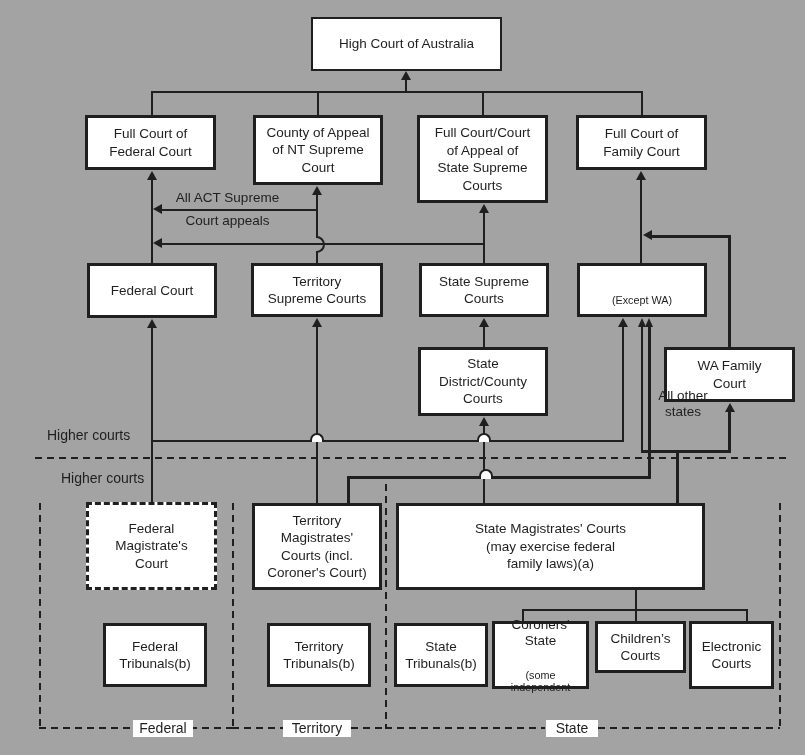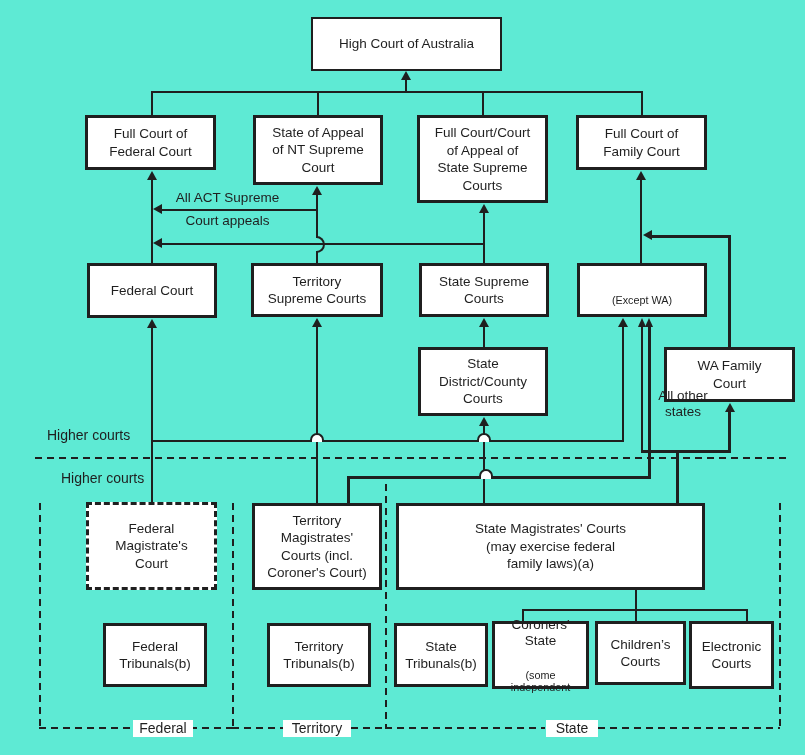--- a/index.html
+++ b/index.html
@@ -1,18 +1,18 @@
 <!DOCTYPE html>
 <html><head>
 <meta charset="utf-8">
 <style>
   :root { --ink: #1f1f1f; }
   html,body { margin:0; padding:0; background:#fff; }
   #canvas {
-    position:relative; width:805px; height:755px; background:#5eead4;
+    position:relative; width:805px; height:755px; background:#a3a3a3;
     font-family:"Liberation Sans", sans-serif; color:var(--ink);
     overflow:hidden;
   }
   .box {
     position:absolute; box-sizing:border-box; background:#fff;
     border:3px solid var(--ink);
     display:flex; flex-direction:column; align-items:center; justify-content:center;
     text-align:center; font-size:13.5px; line-height:17.5px; white-space:pre-line;
     z-index:2;
   }
@@ -48,21 +48,21 @@
 </style>
 </head>
 <body>
 
 <div id="canvas">
 
   <div class="box b2" style="left:311px;top:17px;width:191px;height:54px"><span>High Court of Australia</span></div>
 
   <div class="box" style="left:85px;top:115px;width:131px;height:55px"><span>Full Court of
 Federal Court</span></div>
-  <div class="box" style="left:253px;top:115px;width:130px;height:70px"><span>State of Appeal
+  <div class="box" style="left:253px;top:115px;width:130px;height:70px"><span>County of Appeal
 of NT Supreme
 Court</span></div>
   <div class="box" style="left:417px;top:115px;width:131px;height:88px"><span>Full Court/Court
 of Appeal of
 State Supreme
 Courts</span></div>
   <div class="box" style="left:576px;top:115px;width:131px;height:55px"><span>Full Court of
 Family Court</span></div>
 
   <div class="box" style="left:87px;top:263px;width:130px;height:55px"><span>Federal Court</span></div>
@@ -90,21 +90,21 @@
 
   <div class="box" style="left:103px;top:623px;width:104px;height:64px"><span>Federal
 Tribunals(b)</span></div>
   <div class="box" style="left:267px;top:623px;width:104px;height:64px"><span>Territory
 Tribunals(b)</span></div>
   <div class="box" style="left:394px;top:623px;width:94px;height:64px"><span>State
 Tribunals(b)</span></div>
   <div class="box tight" style="left:492px;top:621px;width:97px;height:68px"><span>Coroners'
 State</span><span class="sub">(some
 independent</span></div>
-  <div class="box" style="left:595px;top:621px;width:91px;height:64px"><span>Children’s
+  <div class="box" style="left:595px;top:621px;width:91px;height:52px"><span>Children’s
 Courts</span></div>
   <div class="box" style="left:689px;top:621px;width:85px;height:68px"><span>Electronic
 Courts</span></div>
 
   <div class="ln" style="left:151px;top:91px;width:492px;height:2px"></div>
   <div class="ln" style="left:405px;top:80px;width:2px;height:12px"></div>
   <div class="ln" style="left:151px;top:92px;width:2px;height:24px"></div>
   <div class="ln" style="left:317px;top:92px;width:2px;height:24px"></div>
   <div class="ln" style="left:482px;top:92px;width:2px;height:24px"></div>
   <div class="ln" style="left:641px;top:92px;width:2px;height:24px"></div>

